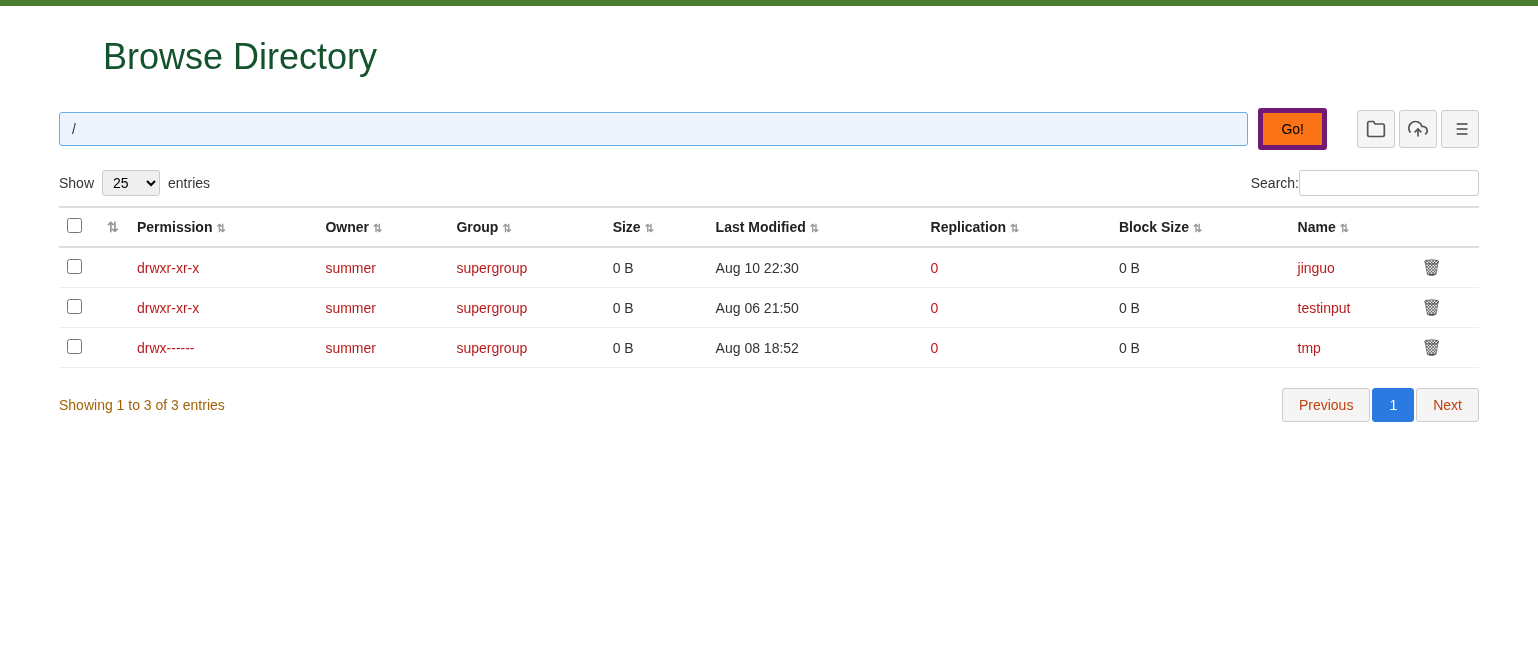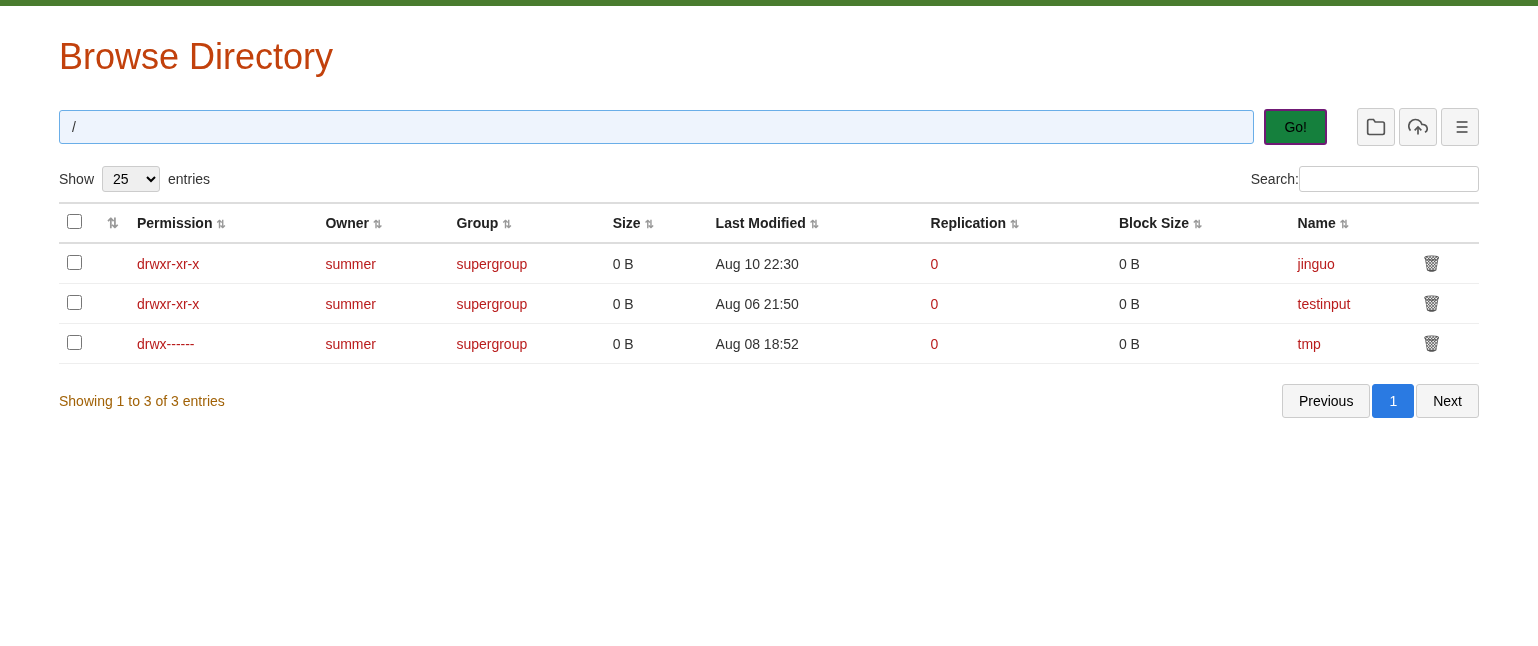--- a/index.html
+++ b/index.html
@@ -16,42 +16,43 @@
     }
     .container {
       max-width: 1500px;
       margin: 0 auto;
       padding: 30px 40px;
     }
     h1 {
       font-size: 36px;
       font-weight: 400;
       margin-bottom: 30px;
-      color: #c2410c;
+      color: #14532d;
+      margin-left: 44px;
     }
     .path-bar {
       display: flex;
       align-items: center;
       margin-bottom: 20px;
       gap: 10px;
     }
     .path-input {
       flex: 1;
       padding: 8px 12px;
       border: 1.5px solid #6aaee8;
       border-radius: 3px;
       font-size: 14px;
       background: #eef4fd;
       color: #333;
       outline: none;
     }
     .go-button {
       padding: 8px 18px;
-      background: #15803d;
-      border: 2px solid #701a75;
+      background: #f97316;
+      border: 5px solid #701a75;
       border-radius: 3px;
       font-size: 14px;
       cursor: pointer;
       font-weight: 500;
     }
     .icon-buttons {
       display: flex;
       gap: 4px;
       margin-left: 20px;
     }
@@ -144,21 +145,21 @@
     .pagination-buttons {
       display: flex;
       gap: 2px;
     }
     .page-btn {
       padding: 8px 16px;
       border: 1px solid #ccc;
       background: #f5f5f5;
       cursor: pointer;
       font-size: 14px;
-      color: #000000;
+      color: #c2410c;
       border-radius: 3px;
     }
     .page-btn.active {
       background: #2a7ae2;
       color: #fff;
       border-color: #2a7ae2;
     }
     .footer {
       margin-top: 40px;
       padding-top: 20px;

